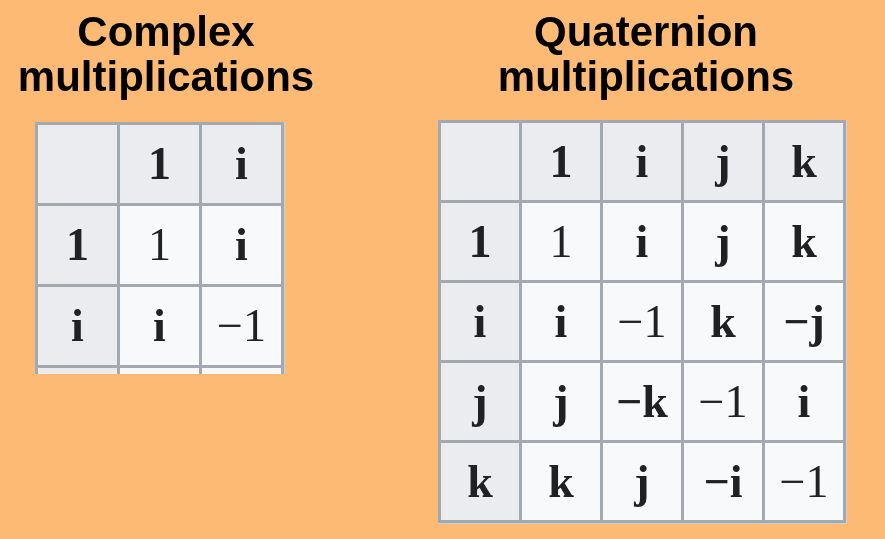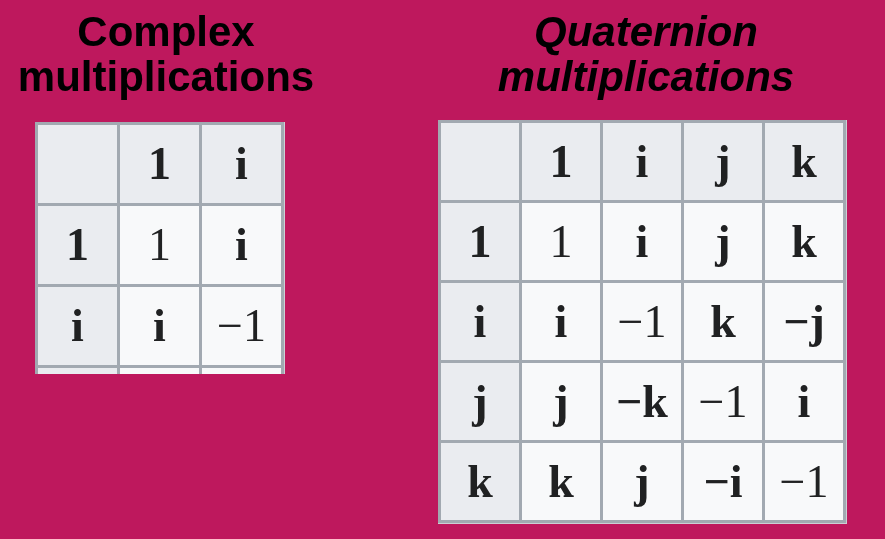--- a/index.html
+++ b/index.html
@@ -5,35 +5,35 @@
   html, body {
     margin: 0;
     padding: 0;
     background: #ffffff;
     font-family: "Liberation Sans", sans-serif;
   }
   .canvas {
     position: relative;
     width: 885px;
     height: 539px;
-    background: #be185d;
+    background: #fdba74;
     overflow: hidden;
   }
   .fig-title {
     position: absolute;
     top: 10px;
     text-align: center;
     font-weight: bold;
     font-size: 42px;
     line-height: 1.07;
     color: #000000;
     letter-spacing: 0px;
   }
   .fig-title.left  { left: -4px;  width: 340px; }
-  .fig-title.right { left: 466px; width: 360px; font-style: italic; }
+  .fig-title.right { left: 466px; width: 360px; }
 
   .tbl-clip {
     position: absolute;
     overflow: hidden;
   }
   .tbl-clip.left  { left: 35px;  top: 122px; width: 252px; height: 252px; }
   .tbl-clip.right { left: 438px; top: 120px; width: 411px; height: 406px; }
 
   table.mul {
     border-collapse: collapse;

